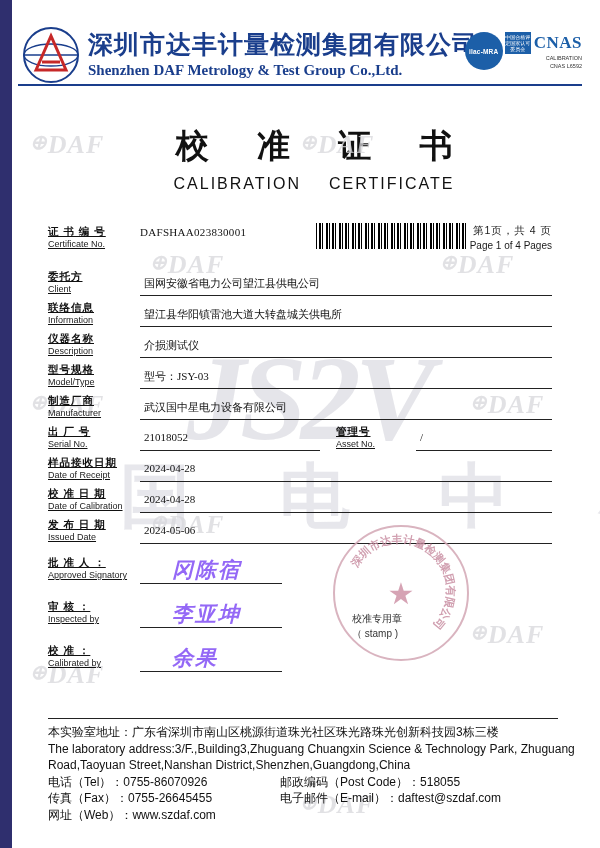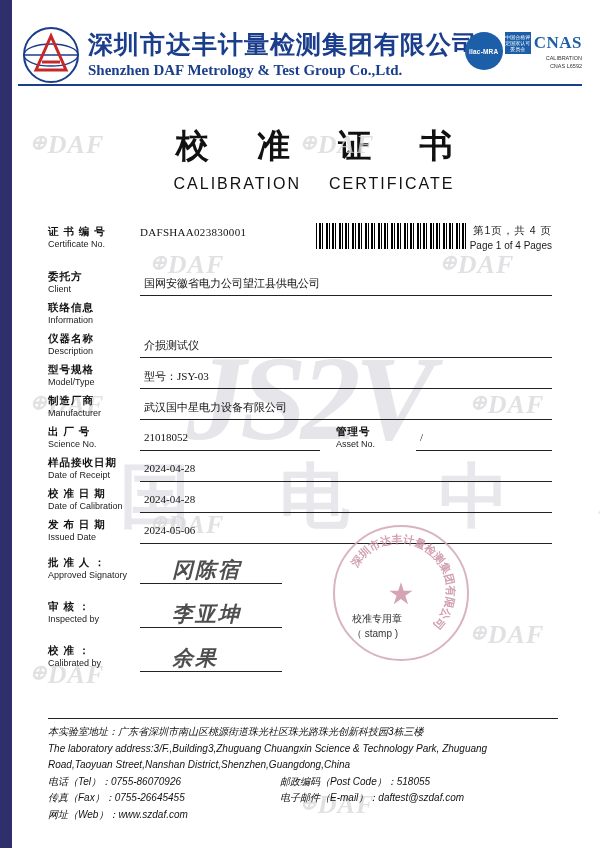--- a/index.html
+++ b/index.html
@@ -191,20 +191,21 @@
   
   .certno-row {
     position: relative;
     margin: 30px 48px 0 48px;
     height: 40px;
   }
   .lbl {
     font-size: 10.5px;
     line-height: 13px;
     color: #111;
+    text-decoration: underline;
   }
   .lbl .cn {
     font-weight: bold;
     letter-spacing: 1px;
     font-size: 10.5px;
   }
   .lbl .en {
     font-size: 9px;
     color: #222;
   }
@@ -298,21 +299,21 @@
   .sigrow { height: 44px; }
   .sigrow .flabel { top: 8px; }
   .sigrow .fvalue {
     right: 270px;
     height: 34px;
     top: 2px;
   }
   .sign {
     font-family: "Liberation Serif", serif;
     font-size: 21px;
-    color: #404040;
+    color: #8b5cf6;
     font-style: italic;
     font-weight: bold;
     display: inline-block;
     padding-top: 6px;
     padding-left: 28px;
     letter-spacing: 2px;
     opacity: 0.92;
   }
 
   
@@ -351,24 +352,23 @@
     color: #333;
     line-height: 15px;
   }
 
   
   .footer {
     position: absolute;
     left: 48px;
     right: 42px;
     top: 718px;
-    font-size: 10px;
+    font-size: 12px;
     line-height: 16.5px;
     color: #111;
-    font-style: italic;
   }
   .footer .ftop { border-top: 1px solid #222; padding-top: 5px; }
   .footer-line { white-space: nowrap; }
   .footer-cols {
     display: flex;
   }
   .footer-cols .c1 { width: 232px; }
   .footer-cols .c2 { flex: 1; }
   .side-bar {
     position: absolute;
@@ -478,20 +478,21 @@
         <div class="en">Client</div>
       </div>
       <div class="fvalue"><span class="txt">国网安徽省电力公司望江县供电公司</span></div>
     </div>
 
     <div class="frow">
       <div class="lbl flabel">
         <div class="cn">联络信息</div>
         <div class="en">Information</div>
       </div>
+      <div class="fvalue"><span class="txt">望江县华阳镇雷池大道大转盘城关供电所</span></div>
     </div>
 
     <div class="frow">
       <div class="lbl flabel">
         <div class="cn">仪器名称</div>
         <div class="en">Description</div>
       </div>
       <div class="fvalue"><span class="txt">介损测试仪</span></div>
     </div>
 
@@ -507,21 +508,21 @@
       <div class="lbl flabel">
         <div class="cn">制造厂商</div>
         <div class="en">Manufacturer</div>
       </div>
       <div class="fvalue"><span class="txt">武汉国中星电力设备有限公司</span></div>
     </div>
 
     <div class="frow">
       <div class="lbl flabel">
         <div class="cn">出 厂 号</div>
-        <div class="en">Science No.</div>
+        <div class="en">Serial No.</div>
       </div>
       <div class="fvalue half"><span class="txt">21018052</span></div>
       <div class="lbl flabel2">
         <div class="cn">管理号</div>
         <div class="en">Asset No.</div>
       </div>
       <div class="fvalue2"><span class="txt">/</span></div>
     </div>
 
     <div class="frow">

